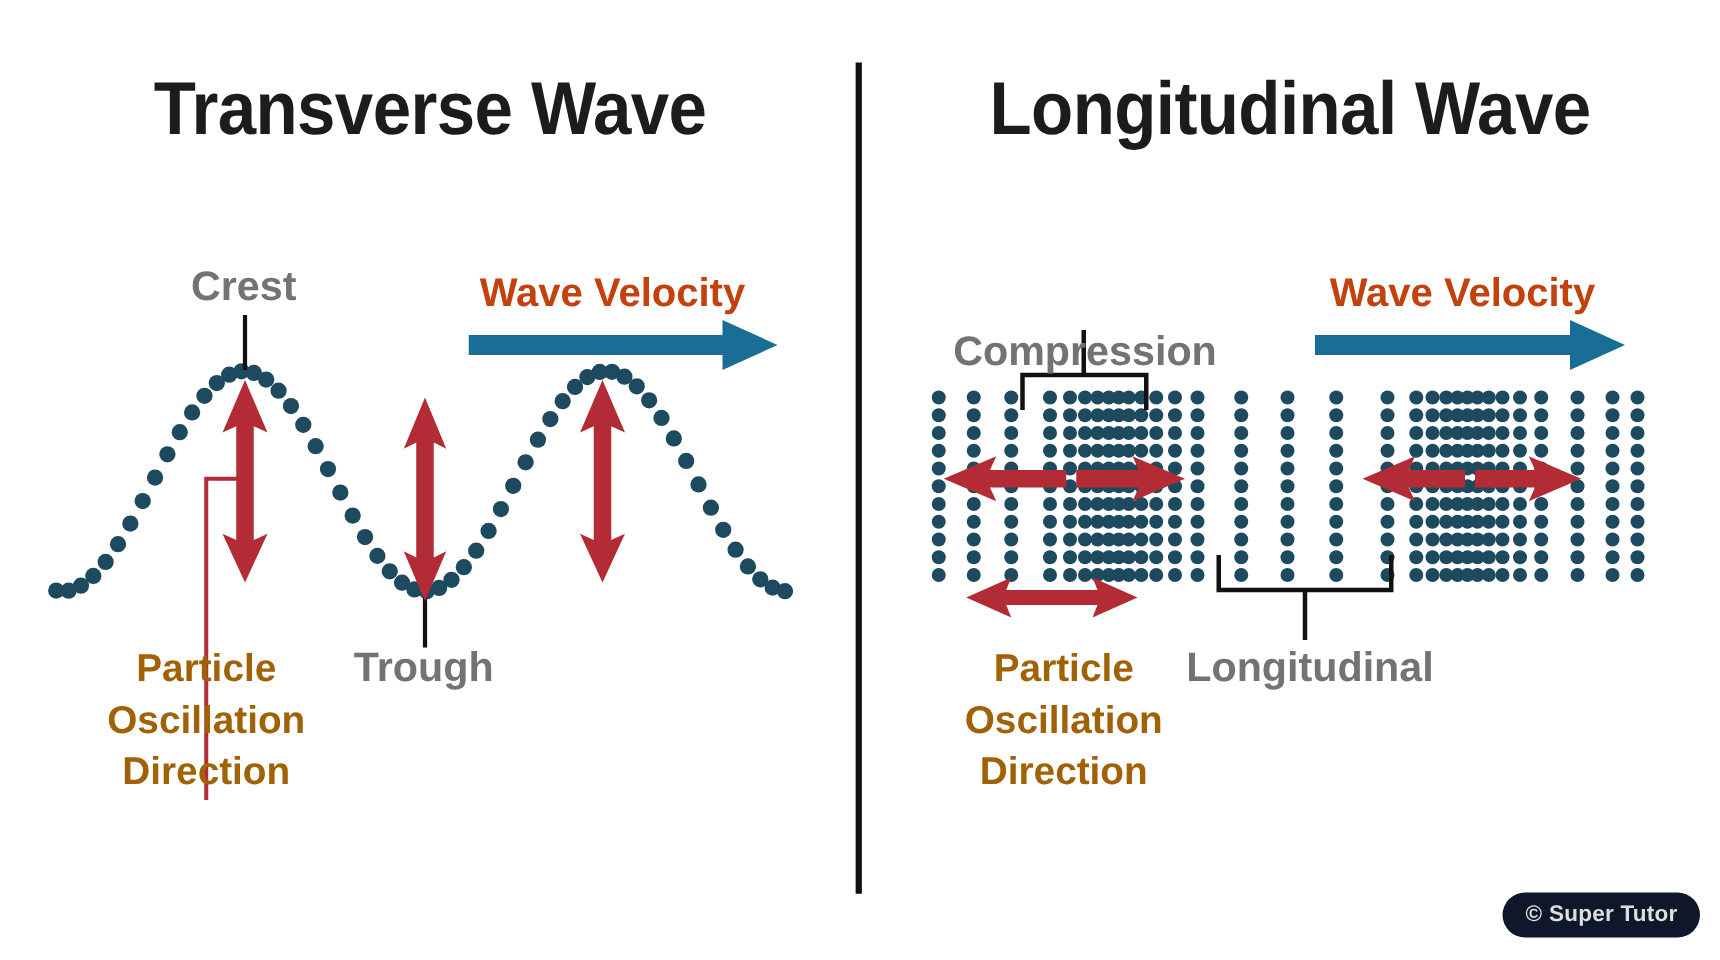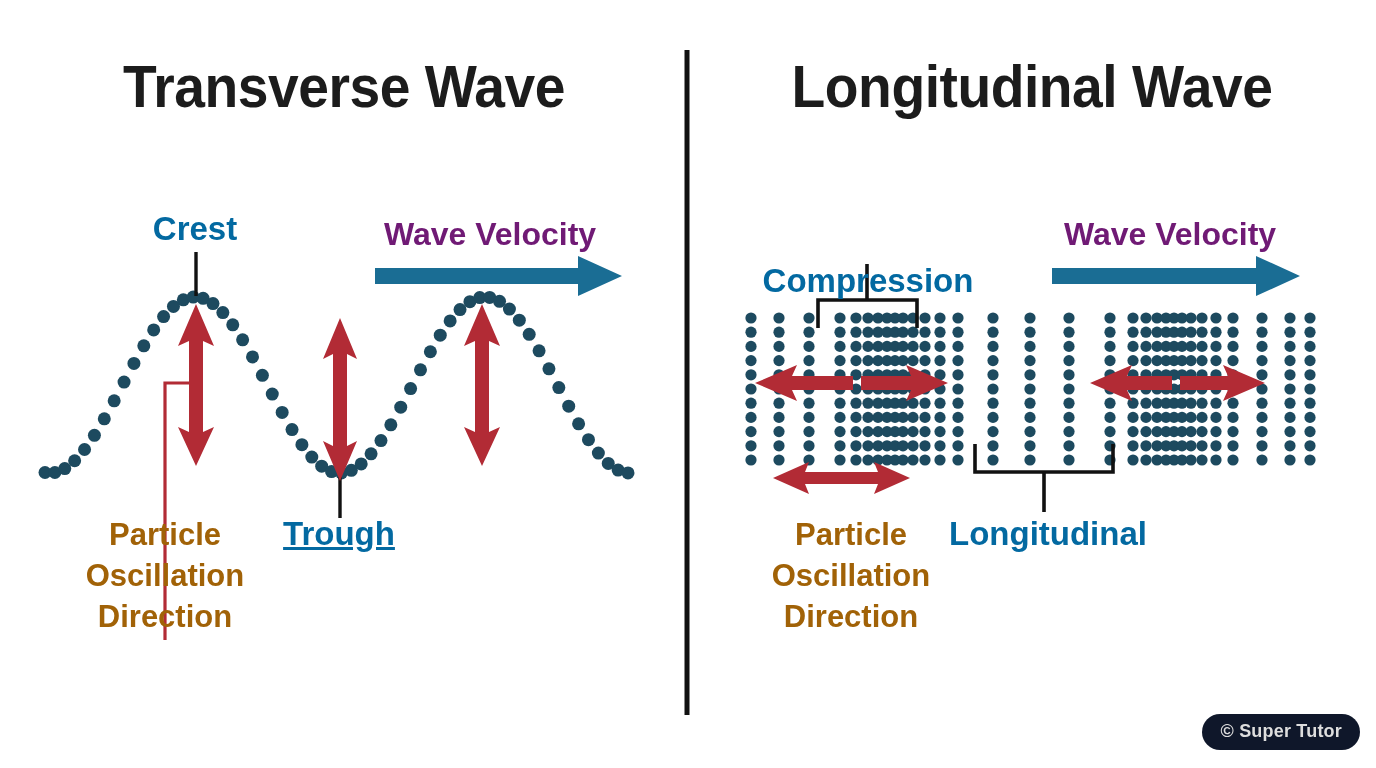--- a/index.html
+++ b/index.html
@@ -19,26 +19,26 @@
     font-size:60px;
     color:#1c1c1c;
     letter-spacing:-0.5px;
     white-space:nowrap;
     transform:scaleX(0.92);
   }
   #title-left{left:0;top:52px;width:688px;text-align:center;transform-origin:50% 50%;}
   #title-right{left:688px;top:52px;width:688px;text-align:center;transform-origin:50% 50%;}
 
   .lbl{position:absolute;white-space:nowrap;font-weight:bold;}
-  .lbl-black{color:#0369a1;}
+  .lbl-black{color:#737373;}
   .lbl-red{color:#a16207;}
-  .lbl-blue{color:#701a75;}
+  .lbl-blue{color:#c2410c;}
 
   #lbl-crest{left:0;top:210px;width:390px;text-align:center;font-size:33px;}
-  #lbl-trough{left:186px;top:515px;width:306px;text-align:center;font-size:33px;text-decoration:underline;}
+  #lbl-trough{left:186px;top:515px;width:306px;text-align:center;font-size:33px;}
   #lbl-wv-left{left:330px;top:216px;width:320px;text-align:center;font-size:32px;}
   #lbl-pod-left{left:40px;top:515px;width:250px;text-align:center;font-size:31px;line-height:1.32;}
   #lbl-pod-left span{display:block;}
 
   #lbl-compression{left:700px;top:222px;width:336px;text-align:center;font-size:33px;margin-top:40px;}
   #lbl-rarefaction{left:930px;top:515px;width:236px;text-align:center;font-size:33px;}
   #lbl-wv-right{left:1010px;top:216px;width:320px;text-align:center;font-size:32px;}
   #lbl-pod-right{left:726px;top:515px;width:250px;text-align:center;font-size:31px;line-height:1.32;}
   #lbl-pod-right span{display:block;}
 

